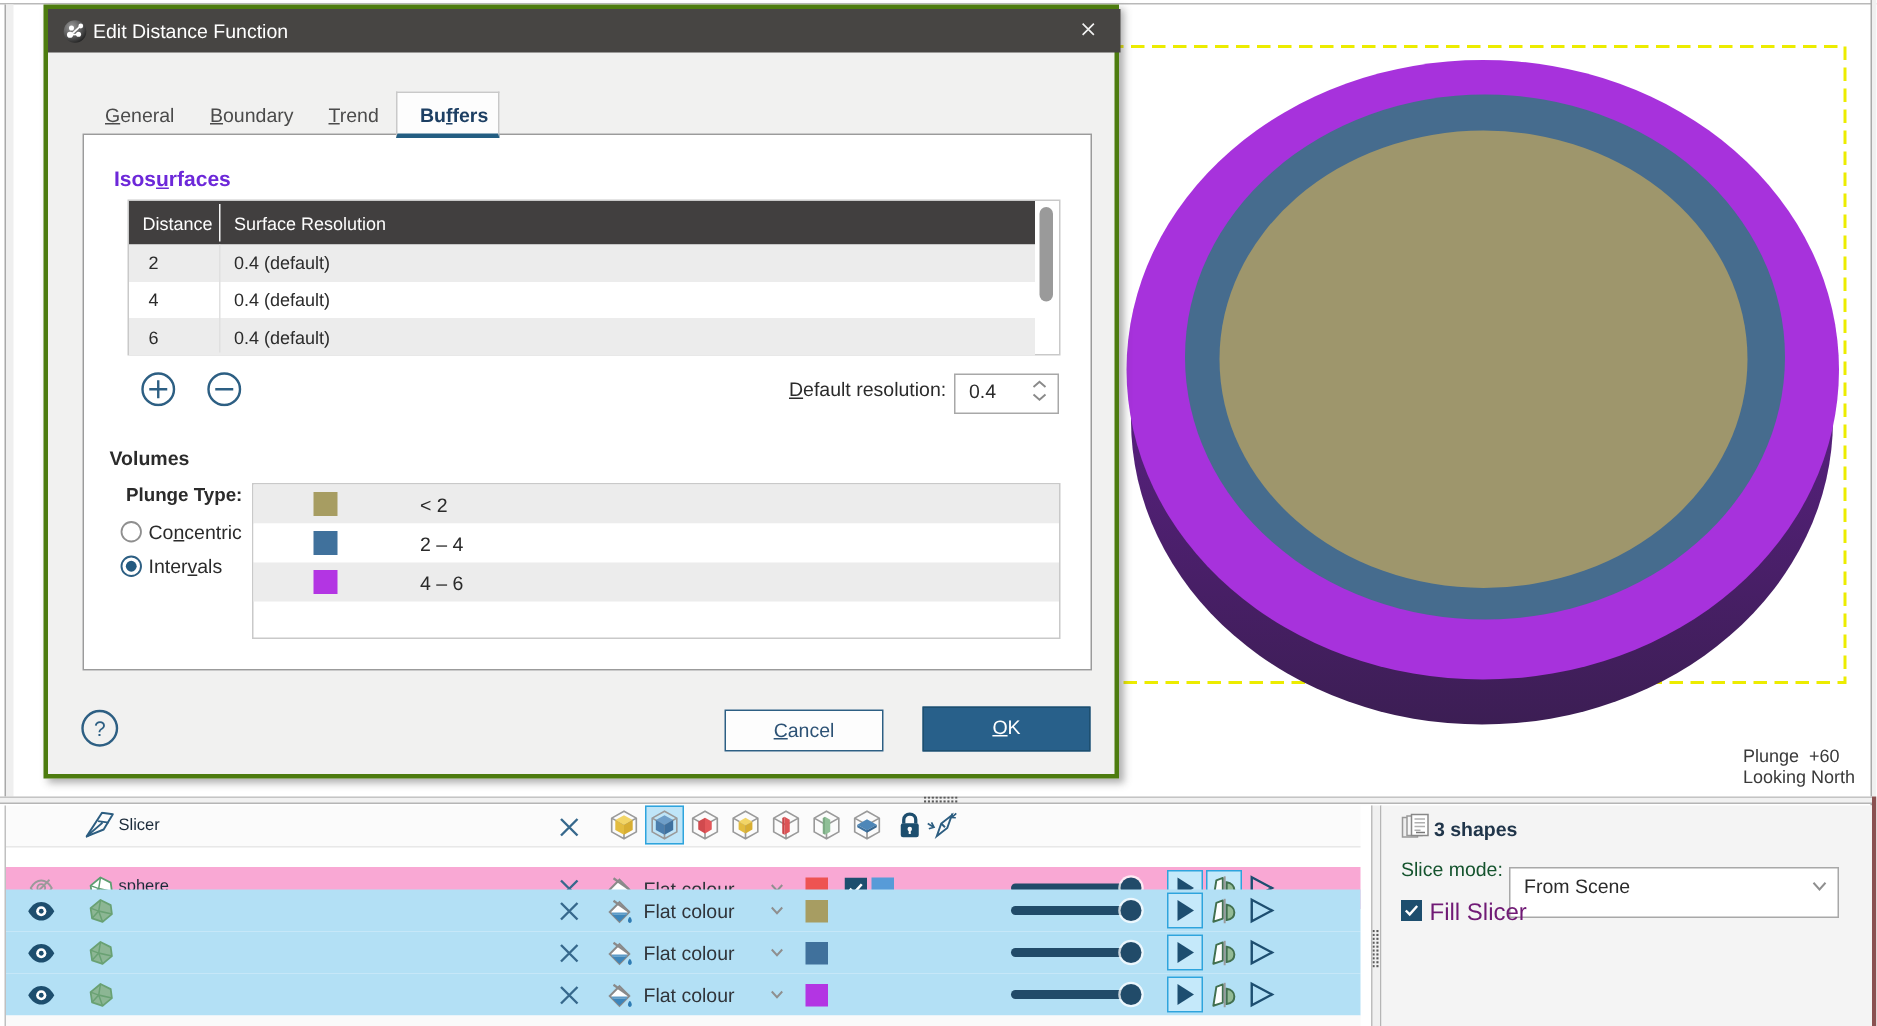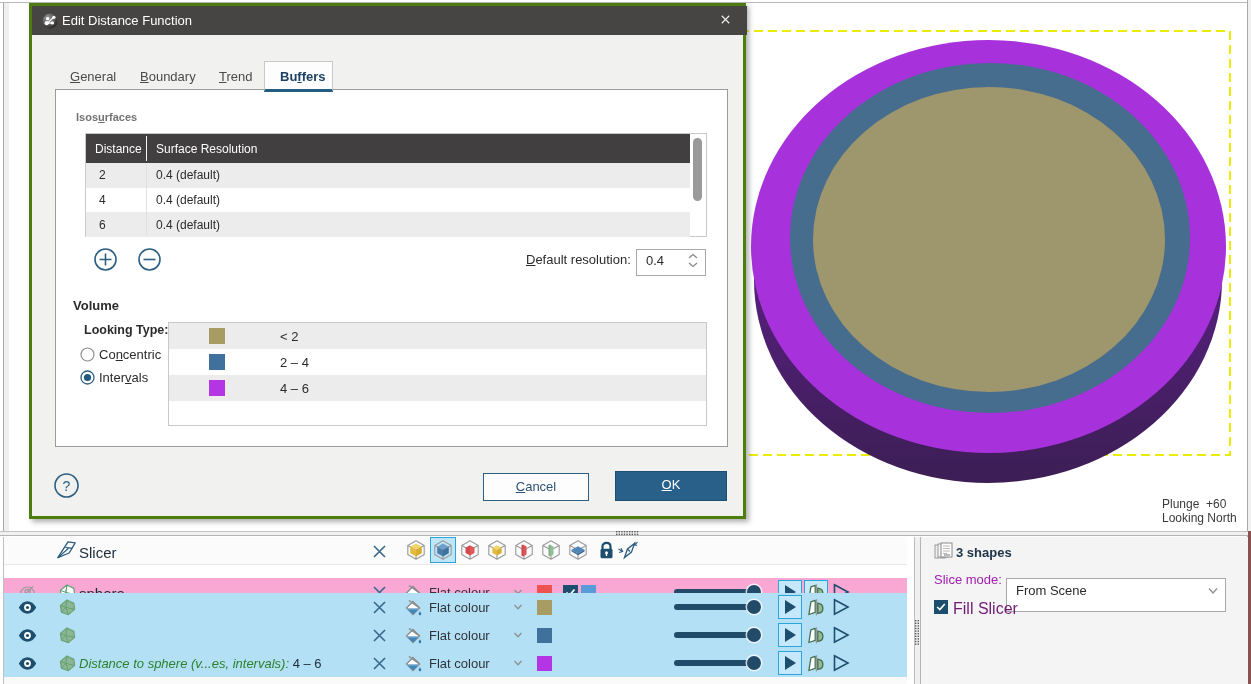--- a/index.html
+++ b/index.html
@@ -15,21 +15,21 @@
 #rightedge { left:1248px; top:0; width:3px; height:531px; background:#f0f0f0; }
 #rightedge2 { left:1248px; top:531px; width:3px; height:153px; background:#8a5151; }
 
 #split-h { left:0; top:531px; width:1248px; height:5px; background:#f1f1f1; border-top:1px solid #c4c4c4; border-bottom:1px solid #b5b5b5; }
 #bp { left:0; top:537px; width:1248px; height:147px; background:#fff; }
 #bp-left-line { left:3px; top:537px; width:1px; height:147px; background:#c0c0c0; }
 #vsplit { left:914px; top:537px; width:7px; height:147px; background:#f0f0f0; border-left:1px solid #bdbdbd; border-right:1px solid #b5b5b5; }
 #rp { left:921px; top:537px; width:327px; height:147px; background:#f4f4f4; }
 .row { position:absolute; left:4px; width:903px; height:28px; }
 .rowblue { background:#b3e0f5; }
-.rowtext { position:absolute; left:75px; top:7px; font-size:15px; color:#1c2b3a; }
+.rowtext { position:absolute; left:75px; top:7px; font-size:11px; color:#1c2b3a; }
 .grtext { position:absolute; left:75px; top:7px; font-size:13px; font-style:italic; color:#2b812d; }
 .grtext b { font-style:normal; font-weight:normal; color:#1c2b3a; }
 .flat { position:absolute; left:425px; top:7px; font-size:13px; color:#30343a; }
 .chev { position:absolute; left:509px; top:9px; width:10px; height:10px; }
 .sw { position:absolute; top:7px; width:15px; height:15px; }
 .slider { position:absolute; left:670px; top:11px; width:78px; height:6px; border-radius:3px; background:#214b69; }
 .thumb { position:absolute; left:743px; top:7px; width:14px; height:14px; border-radius:7px; background:#214b69; box-shadow:0 0 0 1.5px rgba(255,255,255,0.75); }
 .pbox { position:absolute; top:2px; width:24px; height:24px; background:#c5e9fa; border:1px solid #2ea4dd; }
 
 #dlg { left:9px; top:3px; width:717px; height:516px; background:#f1f1f0; border:3px solid #4d7c0f;
@@ -347,34 +347,33 @@
       <div class="thumb"></div>
     <div class="pbox" style="left:774px;"><svg width="22" height="22" viewBox="0 0 22 22">
           <path d="M6 4 L17 11 L6 18 Z" fill="#1d4e70"></path>
         </svg></div>
     <svg class="abs" style="left:801px;top:3px;" width="22" height="22" viewBox="0 0 22 22">
         <use href="#half-g"></use>
       </svg>
     <svg class="abs" style="left:826px;top:3px;" width="22" height="22" viewBox="0 0 22 22">
         <path d="M4.5 3.8 L18 11 L4.5 18.2 Z" fill="none" stroke="#1d4e70" stroke-width="1.6"></path>
       </svg>
-    <div class="grtext">Distance to sphere (v...es, intervals):<b> 4 – 6</b></div>
     <div class="sw" style="left:533px;background:#b335e3;"></div>
   </div>
   <div class="abs" style="left:4px;top:677px;width:903px;height:7px;background:#fafafa;"></div>
 
   <svg class="abs" style="left:934px;top:542px;" width="20" height="20" viewBox="0 0 20 20">
     <rect x="1" y="3" width="10" height="13" fill="#eee" stroke="#999" stroke-width="1"></rect>
     <rect x="4" y="2" width="10" height="13" fill="#f6f6f6" stroke="#999" stroke-width="1"></rect>
     <rect x="7" y="1" width="11" height="14" fill="#fff" stroke="#888" stroke-width="1"></rect>
     <path d="M9 4 h7 M9 6.5 h7 M9 9 h7 M9 11.5 h4" stroke="#b0b0b0" stroke-width="0.9"></path>
     <path d="M10 13 h6" stroke="#777" stroke-width="1"></path>
   </svg>
   <div class="abs" style="left:956px;top:545px;font-size:13px;font-weight:bold;color:#20354a;">3 shapes</div>
-  <div class="abs" style="left:934px;top:572px;font-size:13px;color:#a21caf;">Slice mode:</div>
+  <div class="abs" style="left:934px;top:572px;font-size:13px;color:#14532d;">Slice mode:</div>
   <div class="abs" style="left:1006px;top:568px;width:220px;height:34px;background:#fff;border:1px solid #a8a8a8;margin-top:10px;">
     <div class="abs" style="left:9px;top:4px;font-size:13px;color:#2b2b2b;">From Scene</div>
     <svg class="abs" style="left:200px;top:7px;" width="12" height="10" viewBox="0 0 12 10">
         <path d="M2 2.5 L6 7 L10 2.5" fill="none" stroke="#8f8f8f" stroke-width="1.3"></path>
       </svg>
   </div>
   <svg class="abs" style="left:934px;top:600px;" width="14" height="14" viewBox="0 0 14 14">
     <rect x="0.5" y="0.5" width="13" height="13" fill="#1d4e6e" stroke="#1d4e6e"></rect>
     <path d="M3.2 7 L5.8 9.6 L10.8 4" fill="none" stroke="#fff" stroke-width="1.6"></path>
   </svg>
@@ -401,21 +400,21 @@
     <div class="abs" id="title">Edit Distance Function</div>
     <svg class="abs" style="left:689px;top:9px;" width="9" height="9" viewBox="0 0 12 12">
         <path d="M1 1 L11 11 M11 1 L1 11" stroke="#f0f0f0" stroke-width="1.5"></path>
       </svg>
     <div class="abs tab" style="left:38px;"><span class="u">G</span>eneral</div>
     <div class="abs tab" style="left:108px;"><span class="u">B</span>oundary</div>
     <div class="abs tab" style="left:187px;"><span class="u">T</span>rend</div>
     <div class="abs" id="tabsel"></div>
     <div class="abs tab" style="left:248px;color:#1d3f63;font-weight:bold;">Bu<span class="u">f</span>fers</div>
     <div class="abs" id="panel"></div>
-    <div class="abs" style="left:44px;top:105px;font-size:11px;font-weight:bold;color:#737373;text-align:center;">Isos<span class="u">u</span>rfaces</div>
+    <div class="abs" style="left:44px;top:105px;font-size:14px;font-weight:bold;color:#6d28d9;text-align:center;">Isos<span class="u">u</span>rfaces</div>
 
     <div class="abs" id="tbl" style="left:53px;top:127px;width:622px;height:104px;border:1px solid #c9c9c9;background:#fff;text-decoration:underline;">
       <div class="abs" style="left:0;top:0;width:604px;height:29px;background:#413f3f;"></div>
       <div class="abs" style="left:60px;top:2px;width:1px;height:25px;background:#f5f5f5;"></div>
       <div class="abs" style="left:9px;top:8px;font-size:12px;color:#fdfdfd;">Distance</div>
       <div class="abs" style="left:70px;top:8px;font-size:12px;color:#fdfdfd;">Surface Resolution</div>
       <div class="abs trow" style="top:29px;background:#ececec;"></div>
       <div class="abs trow" style="top:53.7px;background:#ffffff;"></div>
       <div class="abs trow" style="top:78.4px;background:#ececec;"></div>
       <div class="abs" style="left:60px;top:29px;width:1px;height:72px;background:#e0e0e0;"></div>
@@ -437,22 +436,22 @@
 
     <div class="abs" style="left:494px;top:246px;font-size:13px;color:#2b2b2b;"><span class="u">D</span>efault resolution:</div>
     <div class="abs" style="left:604px;top:243px;width:70px;height:27px;background:#fff;border:1px solid #a8a8a8;">
       <div class="abs" style="left:9px;top:3px;font-size:13px;color:#2b2b2b;">0.4</div>
       <svg class="abs" style="left:48px;top:2px;" width="16" height="17" viewBox="0 0 16 17">
         <path d="M4 6 L8 2.5 L12 6" fill="none" stroke="#8a8a8a" stroke-width="1.3"></path>
         <path d="M4 11 L8 14.5 L12 11" fill="none" stroke="#8a8a8a" stroke-width="1.3"></path>
       </svg>
     </div>
 
-    <div class="abs" style="left:41px;top:292px;font-size:13px;font-weight:bold;color:#2b2b2b;">Volume</div>
-    <div class="abs" style="left:52px;top:317px;font-size:12.5px;font-weight:bold;color:#2b2b2b;">Looking Type:</div>
+    <div class="abs" style="left:41px;top:292px;font-size:13px;font-weight:bold;color:#2b2b2b;">Volumes</div>
+    <div class="abs" style="left:52px;top:317px;font-size:12.5px;font-weight:bold;color:#2b2b2b;">Plunge Type:</div>
     <svg class="abs" style="left:48px;top:341px;" width="15" height="15" viewBox="0 0 15 15">
       <circle cx="7.5" cy="7.5" r="6.5" fill="#fff" stroke="#8f8f8f" stroke-width="1.2"></circle>
     </svg>
     <div class="abs" style="left:67px;top:341px;font-size:13px;color:#2b2b2b;">Co<span class="u">n</span>centric</div>
     <svg class="abs" style="left:48px;top:364px;" width="15" height="15" viewBox="0 0 15 15">
       <circle cx="7.5" cy="7.5" r="6.5" fill="#fff" stroke="#2d5f83" stroke-width="1.3"></circle>
       <circle cx="7.5" cy="7.5" r="3.6" fill="#235a80"></circle>
     </svg>
     <div class="abs" style="left:67px;top:364px;font-size:13px;color:#2b2b2b;">Inter<span class="u">v</span>als</div>
 

